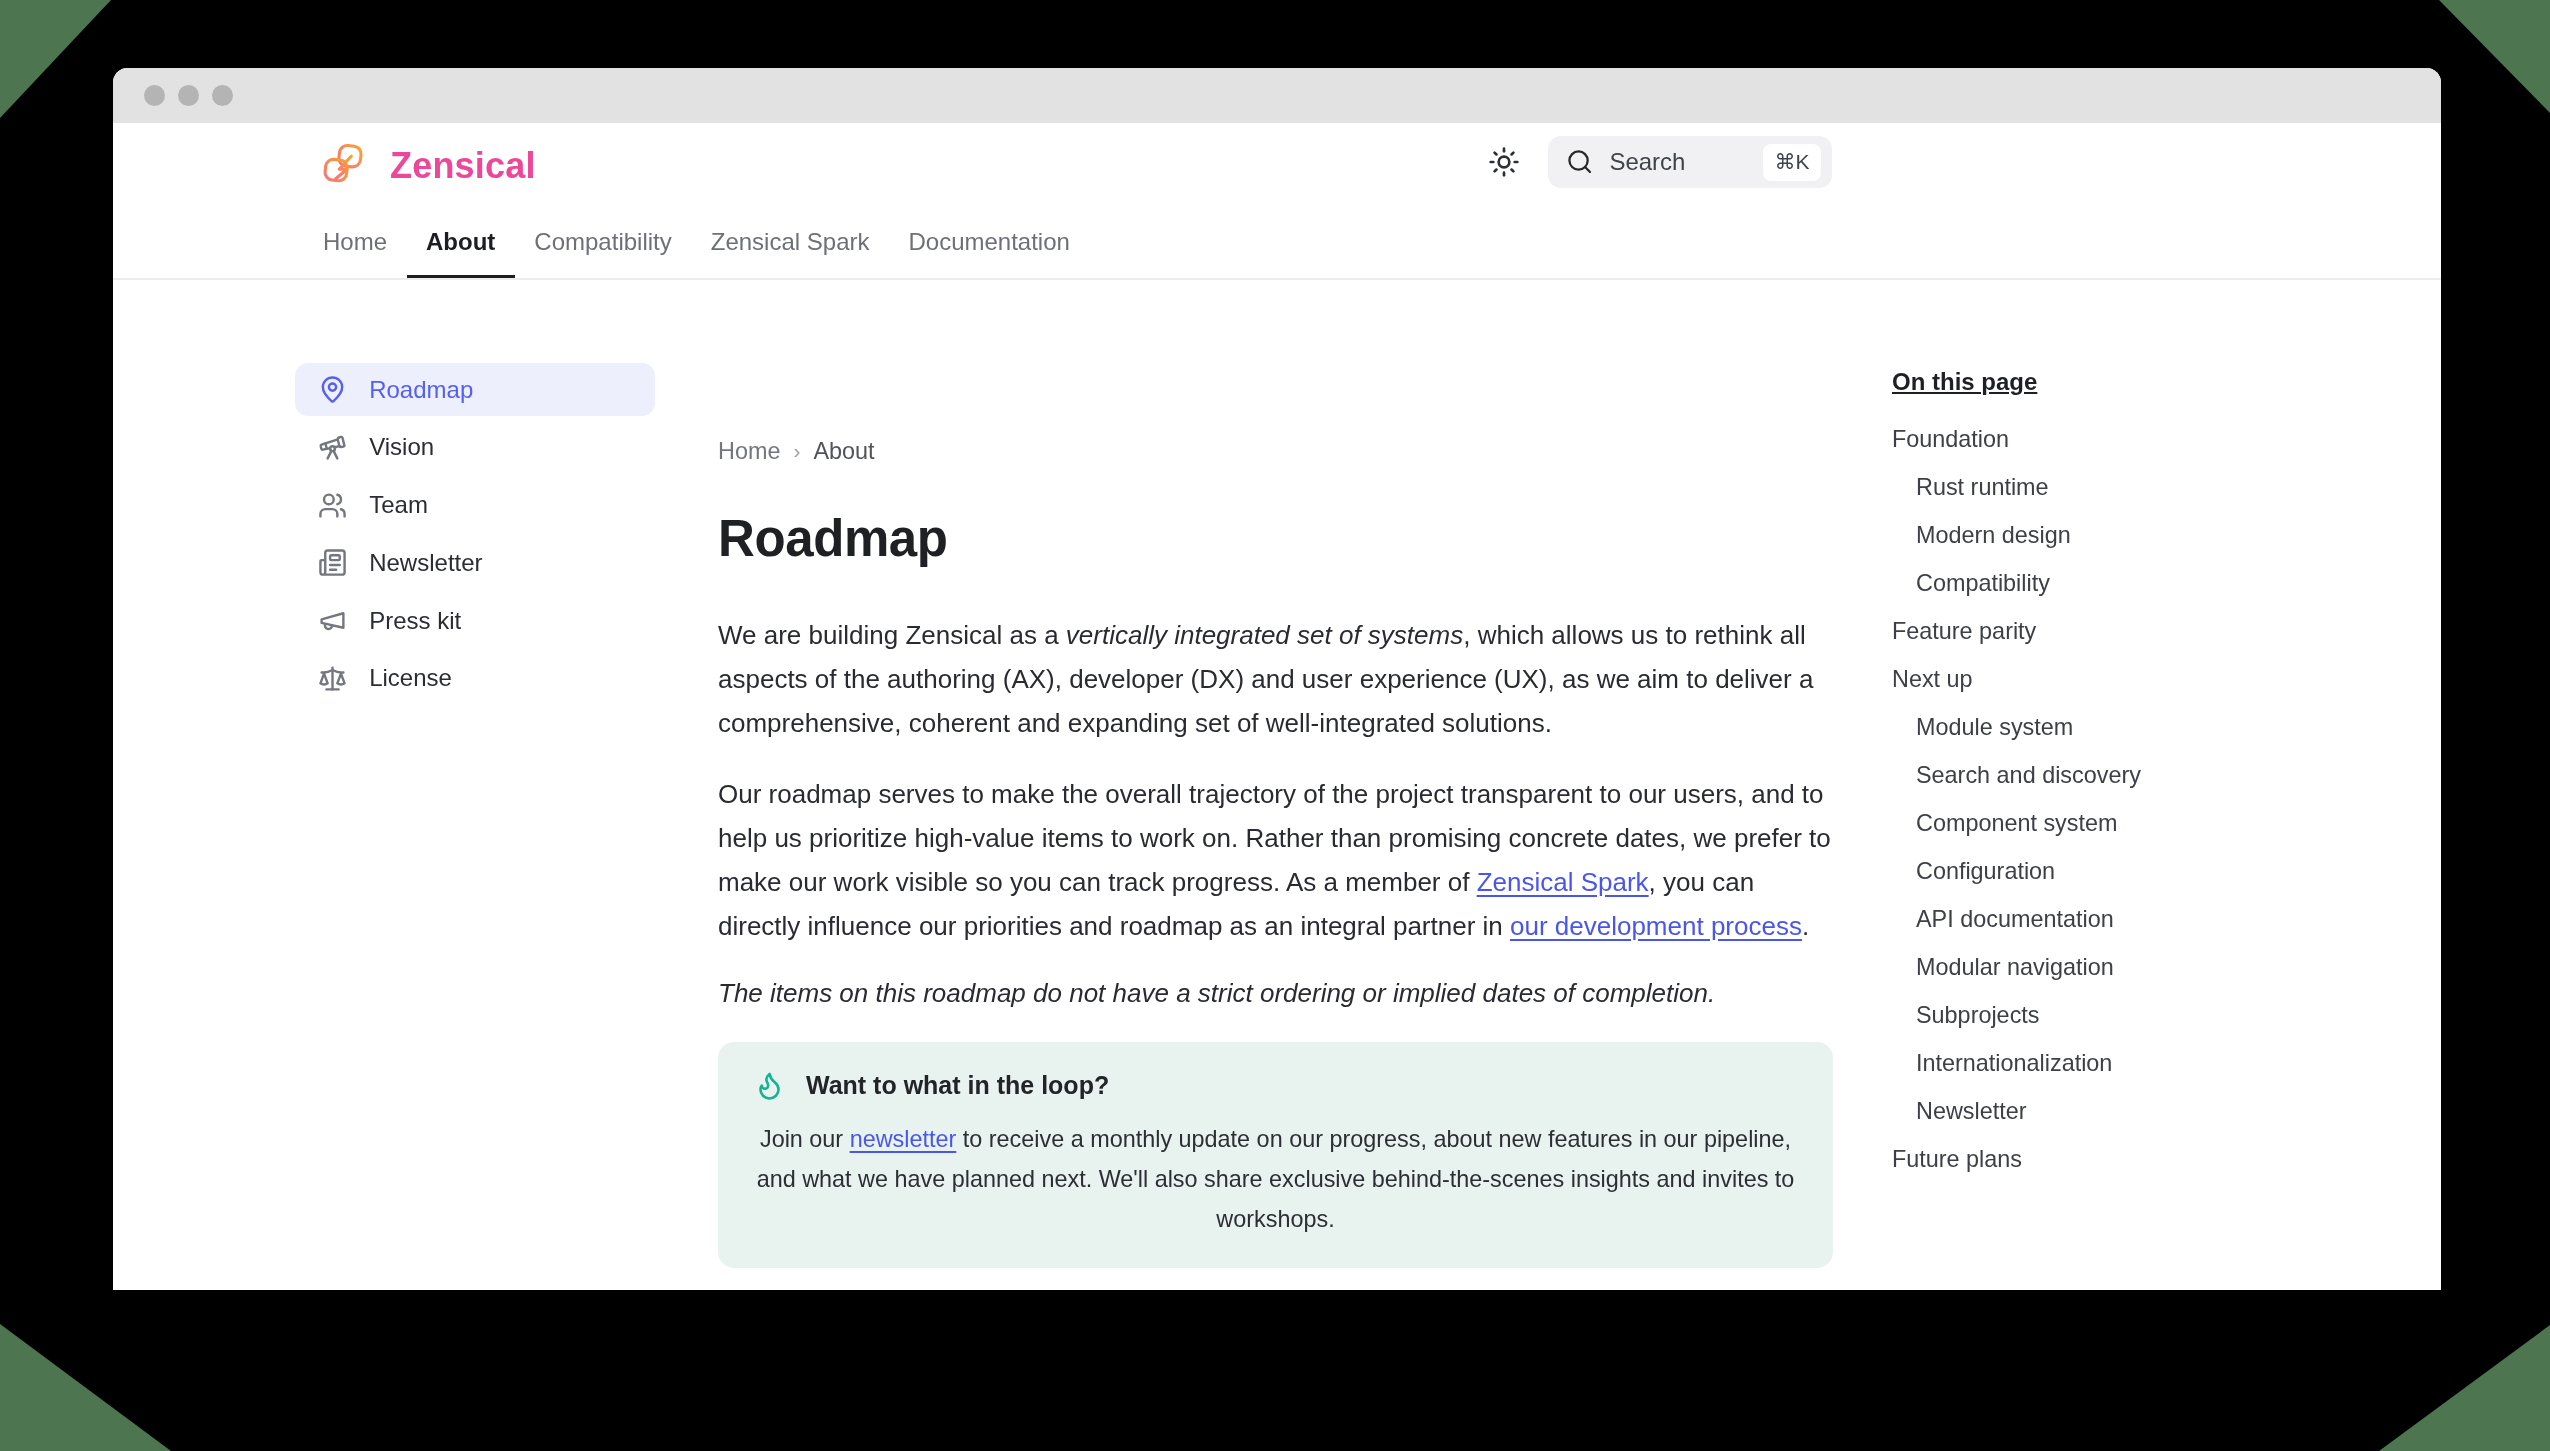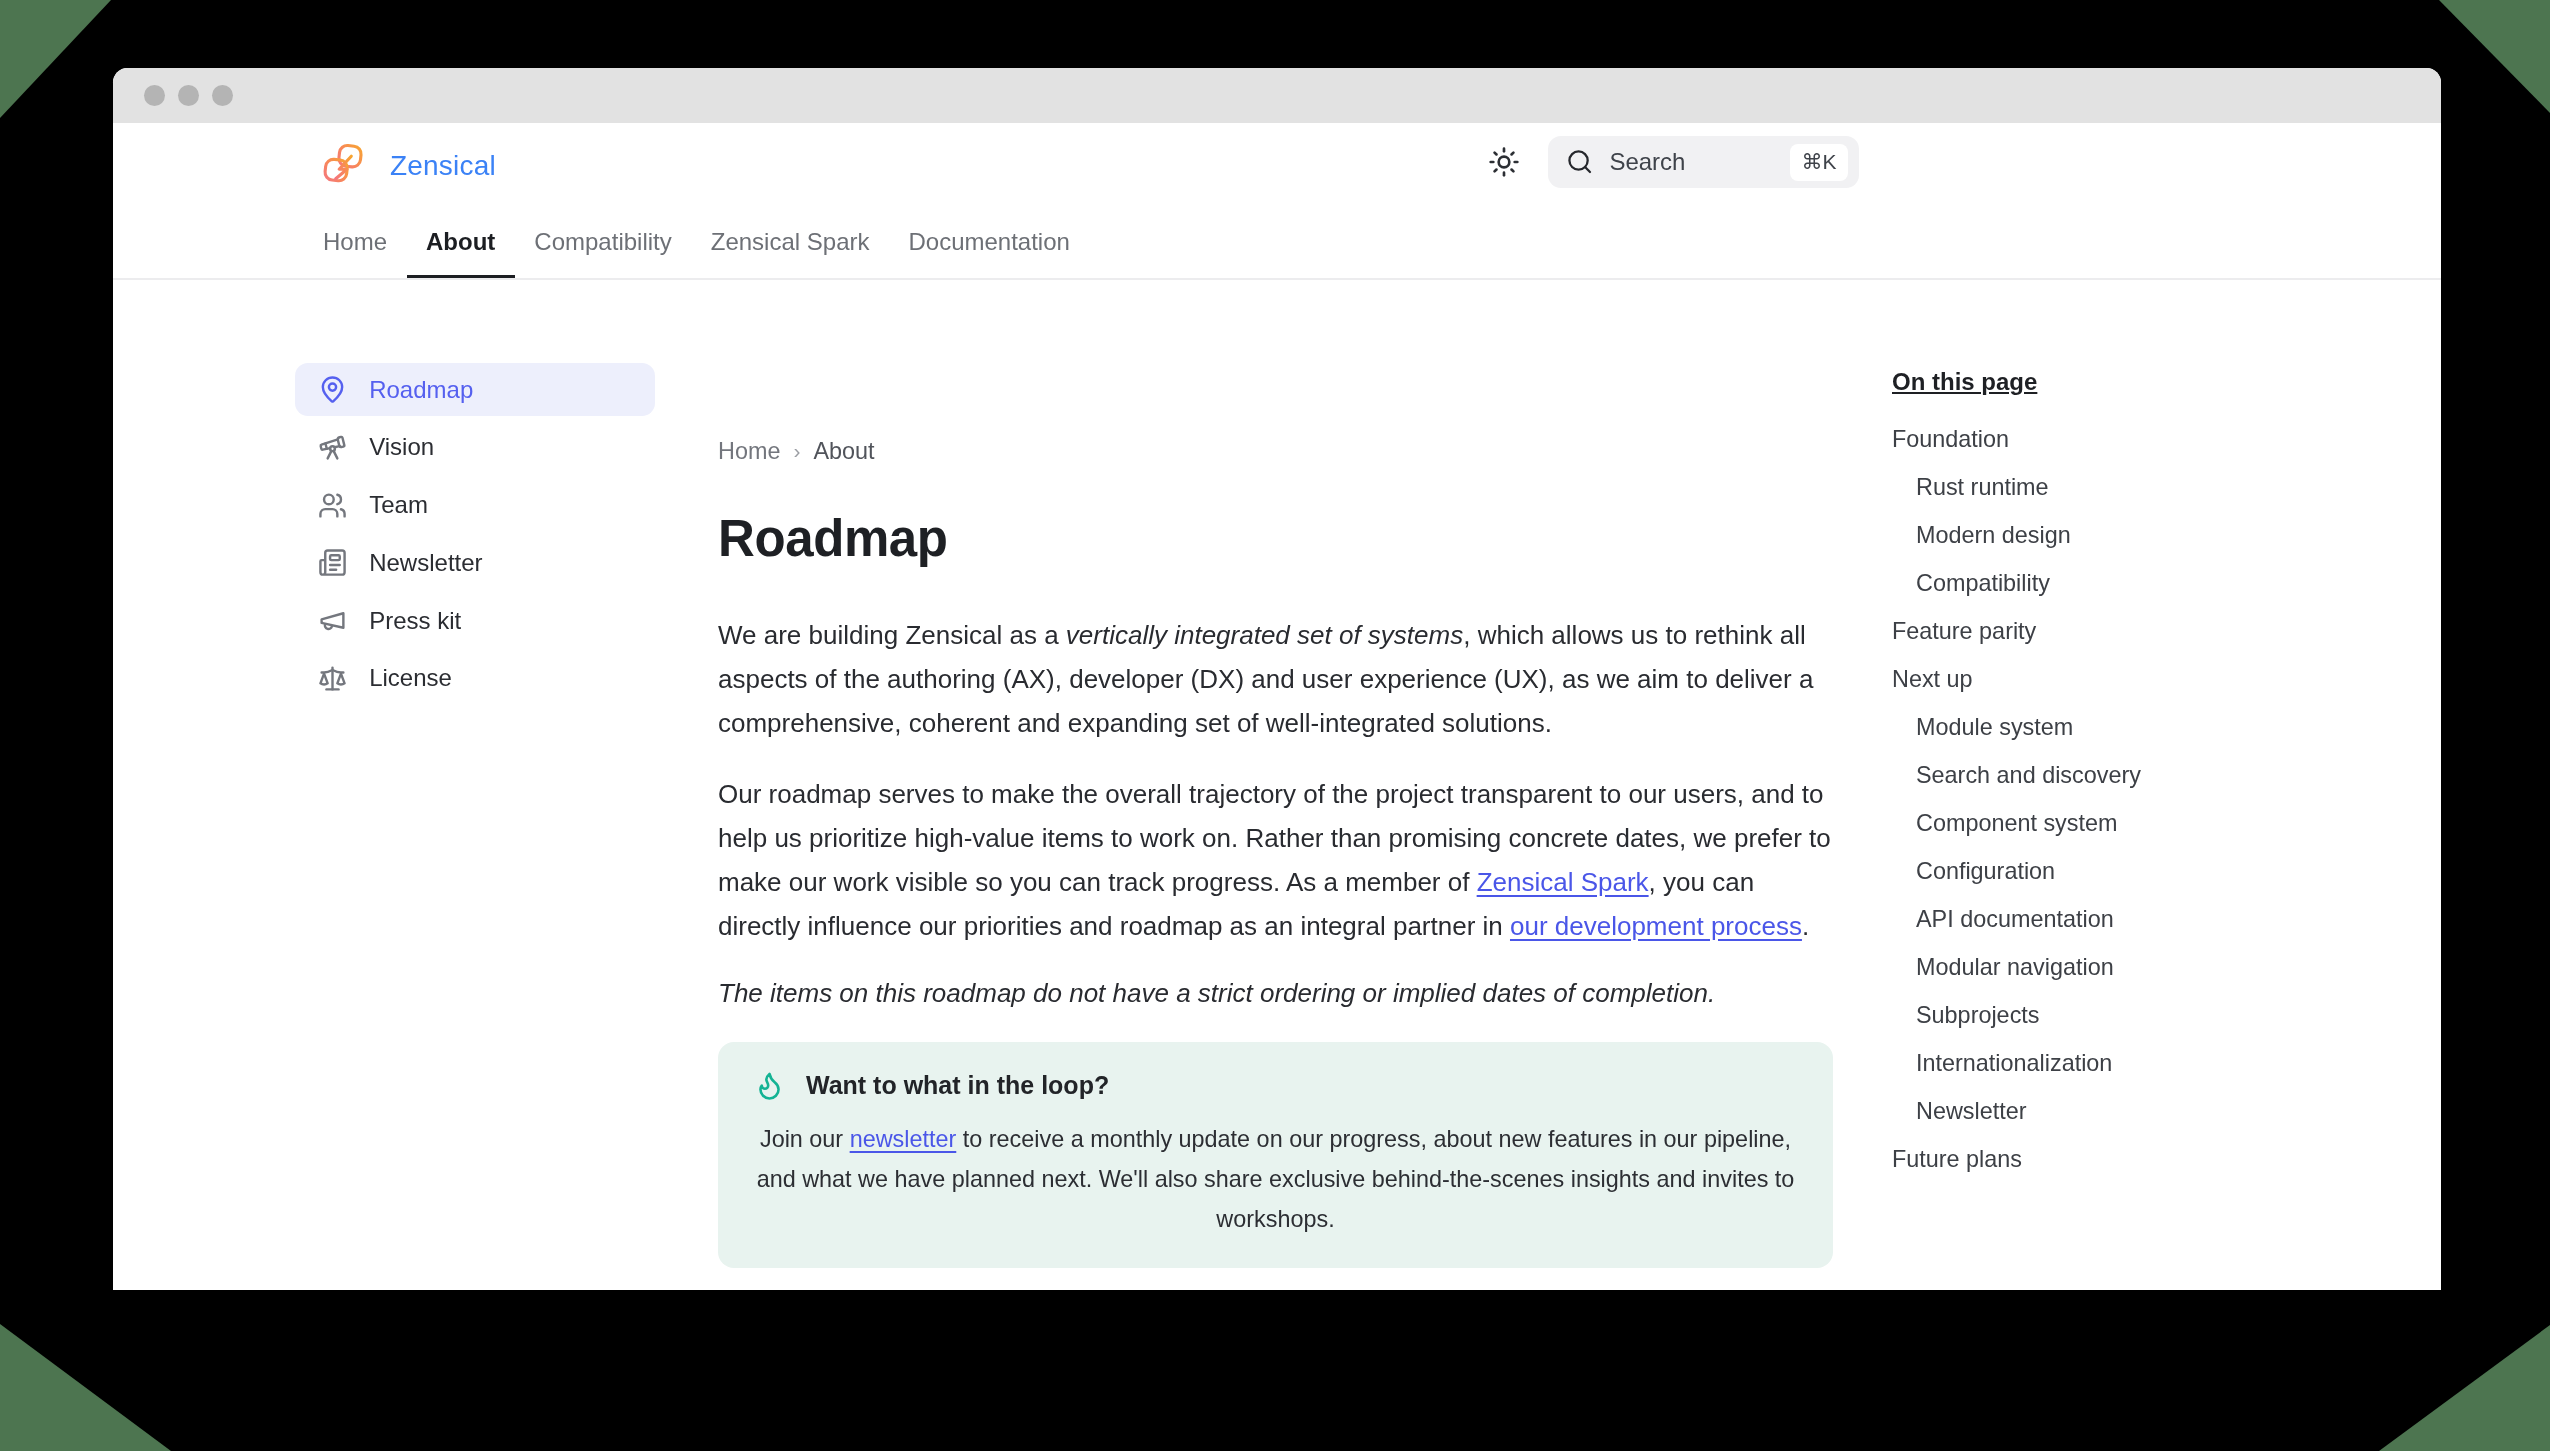--- a/index.html
+++ b/index.html
@@ -16,24 +16,24 @@
   .window{
     position:absolute;left:113px;top:68px;width:2328px;height:1222px;
     background:#fff;border-radius:14.5px 14.5px 0 0;overflow:hidden;
   }
   .titlebar{
     position:absolute;top:0;left:0;right:0;height:55px;background:#e2e2e2;
     display:flex;align-items:center;gap:13px;padding-left:31px;
   }
   .dot{width:21px;height:21px;border-radius:50%;background:#b4b4b4;}
   .brand{position:absolute;left:208px;top:71px;display:flex;align-items:center;gap:24px;}
-  .brand-title{font-size:28px;font-weight:400;color:#3b82f6;letter-spacing:0.2px;}
+  .brand-title{font-size:36px;font-weight:700;color:#ec4899;letter-spacing:0.2px;}
   .theme{position:absolute;left:1375px;top:78px;width:32px;height:32px;color:#2c2f34;}
   .search{
-    position:absolute;left:1435px;top:68px;width:311px;height:52px;background:#f1f1f3;
+    position:absolute;left:1435px;top:68px;width:284px;height:52px;background:#f1f1f3;
     border-radius:13px;display:flex;align-items:center;gap:16px;padding:0 11.3px 0 18px;box-sizing:border-box;
   }
   .search-icon{width:27.4px;height:27.4px;color:#26282d;flex:0 0 auto;}
   .search-text{flex:1;font-size:24px;color:#3f434a;}
   .kbd{background:#fff;border-radius:8px;padding:6.5px 11.3px;font-size:21px;color:#3f434a;}
   .tabs{position:absolute;left:210px;top:160px;display:flex;gap:39px;}
   .tab{font-size:24px;line-height:27.4px;color:#6d7076;padding-bottom:19.4px;cursor:default;}
   .tab.active{color:#1c1e22;font-weight:600;border-bottom:3.2px solid #1c1e22;padding-left:19.4px;padding-right:19.4px;margin-left:-19.4px;margin-right:-19.4px;}
   .header-line{position:absolute;top:210px;left:0;right:0;height:1.6px;background:#ececee;}
 

